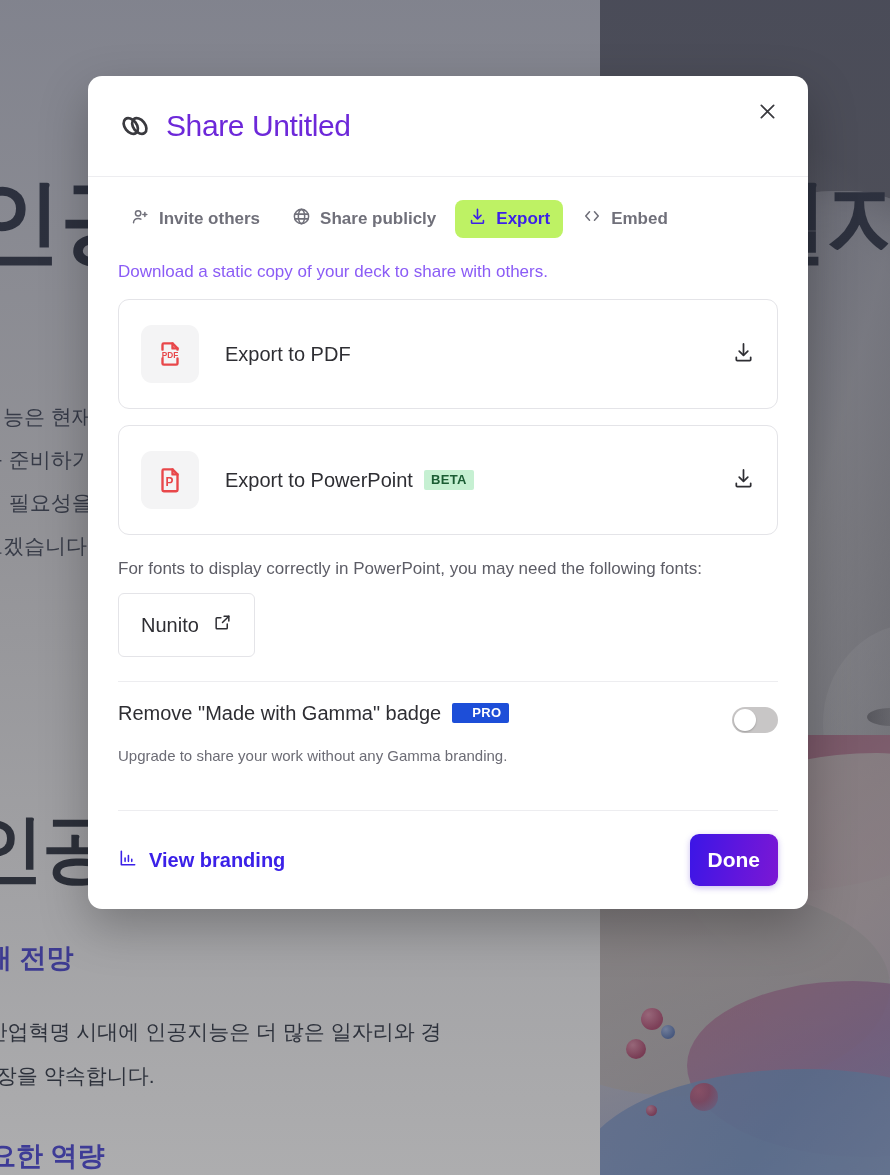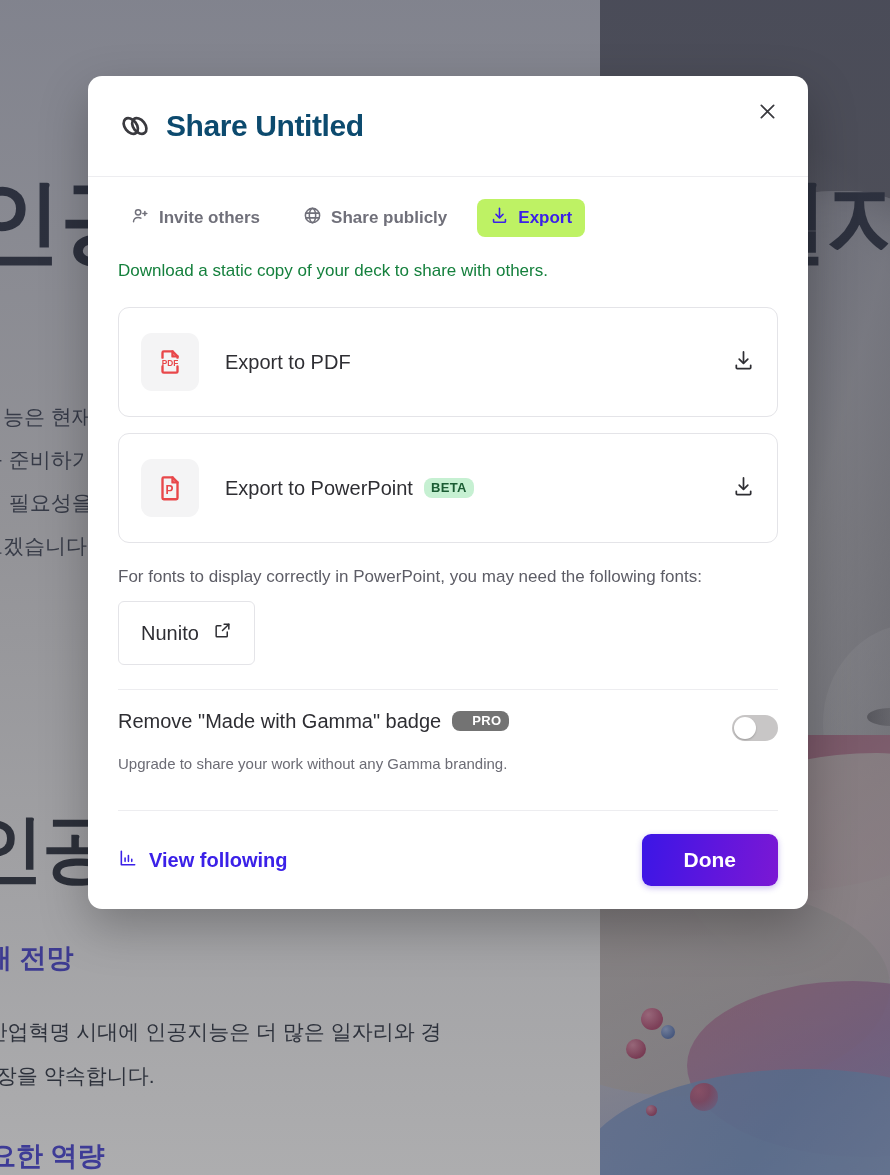--- a/index.html
+++ b/index.html
@@ -152,52 +152,52 @@
   .modal-header {
     height: 101px;
     display: flex; align-items: center;
     padding: 0 30px;
     border-bottom: 1px solid #ededf0;
     position: relative;
     flex: none;
   }
   .link-icon { width: 34px; height: 34px; flex: none; margin-right: 14px; }
   .modal-title {
-    font-size: 30px; font-weight: 700; color: #0c4a6e; letter-spacing: -.4px;
+    font-size: 30px; font-weight: 400; color: #6d28d9; letter-spacing: -.4px;
   }
   .close-btn {
     position: absolute; right: 24px; top: 18px;
     width: 34px; height: 34px;
     display: flex; align-items: center; justify-content: center;
     border-radius: 7px; cursor: pointer;
   }
 
   .modal-body {
     flex: 1 1 auto;
     padding: 22px 30px 0 30px;
     display: flex; flex-direction: column;
     overflow: hidden;
   }
 
-  .tabs { display: flex; align-items: center; gap: 17px; margin-bottom: 24px; text-align: center; }
+  .tabs { display: flex; align-items: center; gap: 6px; margin-bottom: 24px; text-align: center; }
   .tab {
     display: flex; align-items: center; gap: 9px;
     padding: 7px 13px;
     border-radius: 8px;
     font-size: 17px; font-weight: 600; color: #70707a;
     cursor: pointer; white-space: nowrap;
   }
   .tab.active {
     background: #bef264;
     color: #3b21e8;
   }
   .tab svg { flex: none; }
 
   .section-desc {
-    font-size: 17px; color: #15803d; margin-bottom: 26px;
+    font-size: 17px; color: #8b5cf6; margin-bottom: 17px;
   }
 
   .export-card {
     height: 110px;
     border: 1px solid #e4e4e8;
     border-radius: 11px;
     display: flex; align-items: center;
     padding: 0 22px;
     margin-bottom: 16px;
     cursor: pointer;
@@ -210,26 +210,26 @@
     display: flex; align-items: center; justify-content: center;
     margin-right: 26px;
   }
   .export-label {
     font-size: 20px; color: #2e2e33; font-weight: 400;
   }
   .badge {
     display: inline-block;
     margin-left: 11px;
     padding: 2px 7px 3px;
-    border-radius: 8px;
+    border-radius: 2px;
     font-size: 13px; font-weight: 700; letter-spacing: .4px;
     vertical-align: 3px;
   }
   .badge-beta { background: #c6f0d2; color: #1a5c33; }
-  .badge-pro { background: #737373; color: #fff; padding-left: 20px; }
+  .badge-pro { background: #1d4ed8; color: #fff; padding-left: 20px; }
   .dl-icon { margin-left: auto; flex: none; }
 
   .fonts-note {
     font-size: 17px; color: #5d5d66;
     margin-top: 8px; margin-bottom: 14px;
   }
   .font-chips { display: flex; gap: 14px; }
   .font-chip {
     border: 1px solid #e4e4e8;
     border-radius: 6px;
@@ -270,21 +270,21 @@
     margin: 0 30px;
     display: flex; align-items: center;
   }
   .analytics-link {
     display: flex; align-items: center; gap: 11px;
     font-size: 20px; font-weight: 700; color: #3b21e8;
     cursor: pointer;
   }
   .done-btn {
     margin-left: auto;
-    padding: 14px 42px;
+    padding: 14px 18px;
     border: none; border-radius: 9px;
     background: linear-gradient(100deg, #3b16e6 0%, #6016dd 55%, #7b18d4 100%);
     color: #fff; font-size: 21px; font-weight: 700;
     font-family: "Liberation Sans", sans-serif;
     cursor: pointer;
     box-shadow: 0 2px 6px rgba(60,20,200,.28);
   }
 </style>
 </head>
 <body>
@@ -379,20 +379,29 @@
         <span>
           <svg width="19" height="19" viewBox="0 0 24 24" fill="none" stroke="#3b21e8" stroke-width="2" stroke-linecap="round" stroke-linejoin="round">
             <path d="M12 3v11"></path>
               <path d="M7.5 10.5 12 15l4.5-4.5"></path>
             <path d="M4.5 17v2.5a1 1 0 0 0 1 1h13a1 1 0 0 0 1-1V17"></path>
           </svg>
         </span>
         <span>Export</span>
       </div>
 
+      <div class="tab">
+        <span>
+          <svg width="20" height="20" viewBox="0 0 24 24" fill="none" stroke="#70707a" stroke-width="1.9" stroke-linecap="round" stroke-linejoin="round">
+            <path d="M9 7 4.5 12 9 17"></path>
+              <path d="M15 7l4.5 5L15 17"></path>
+          </svg>
+        </span>
+        <span>Embed</span>
+      </div>
     </div>
 
     <div class="section-desc">Download a static copy of your deck to share with others.</div>
 
     <div class="export-card">
       <span class="file-icon-wrap">
         <svg width="30" height="30" viewBox="0 0 24 24" fill="none" stroke="#e8474a" stroke-width="1.9" stroke-linecap="round" stroke-linejoin="round">
           <path d="M6 8.5V4.5a1 1 0 0 1 1-1h7l4 4v1"></path>
           <path d="M14 3.5v4h4"></path>
           <path d="M6 15.5v4a1 1 0 0 0 1 1h10a1 1 0 0 0 1-1v-4"></path>
@@ -461,18 +470,18 @@
   </div>
 
   <div class="modal-footer">
     <div class="analytics-link">
       <span>
         <svg width="20" height="20" viewBox="0 0 24 24" fill="none" stroke="#3b21e8" stroke-width="1.9" stroke-linecap="round" stroke-linejoin="round">
           <path d="M4 4v16h16"></path>
           <path d="M8.5 16v-4M12.5 16v-7M16.5 16v-2.5"></path>
         </svg>
       </span>
-      <span>View following</span>
+      <span>View branding</span>
     </div>
     <button class="done-btn">Done</button>
   </div>
 
 </div>
 
 </body></html>

